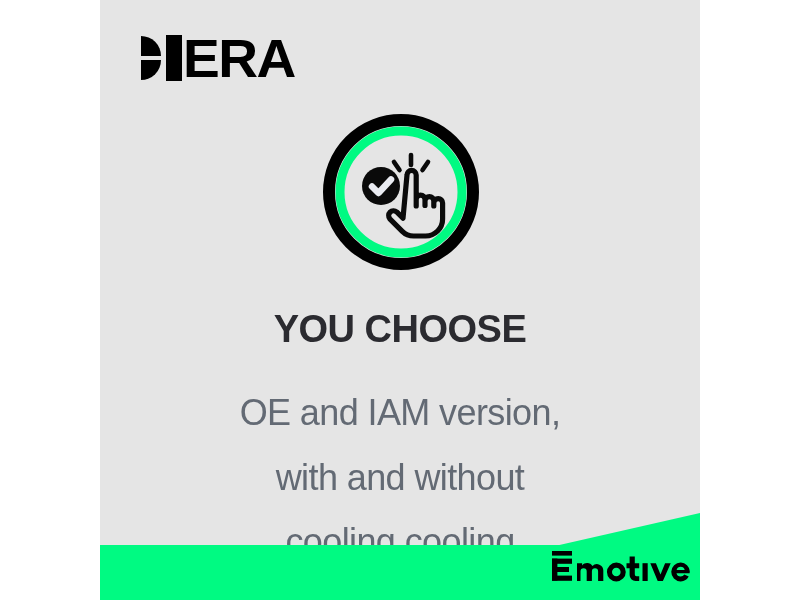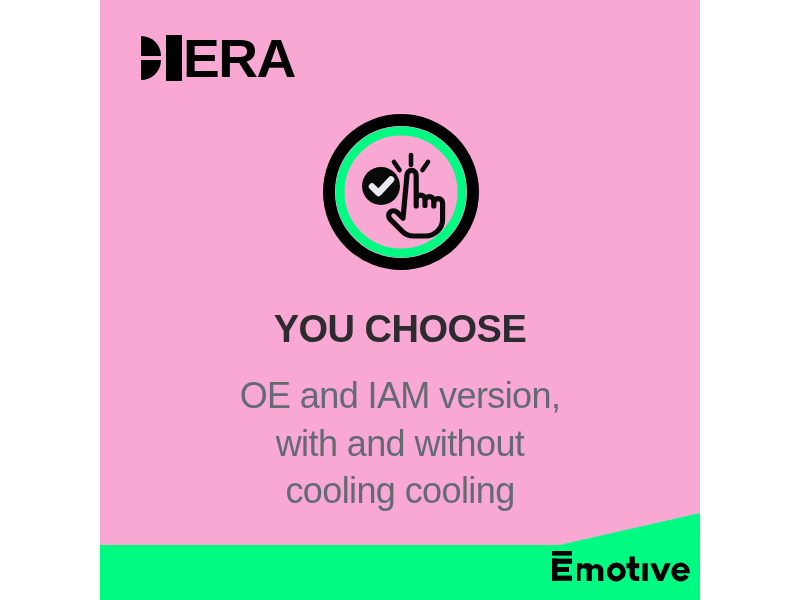--- a/index.html
+++ b/index.html
@@ -19,21 +19,21 @@
     background: #ffffff;
   }
 
   
   .card {
     position: absolute;
     left: 100px;
     top: 0px;
     width: 600px;
     height: 600px;
-    background: #f9a8d4;
+    background: #e5e5e5;
     overflow: hidden;
   }
 
   
   .brand-logo {
     position: absolute;
     left: 38px;
     top: 32px;
     height: 52px;
     display: flex;
@@ -88,21 +88,21 @@
     top: 372px;
     width: 600px;
     text-align: center;
     font-family: "Liberation Sans", sans-serif;
     font-weight: 400;
     font-size: 36px;
     line-height: 1.32;
     letter-spacing: -0.6px;
     color: #636a74;
   }
-  .subhead .line { display: block; }
+  .subhead .line { display: block; margin-top: 17px; }
 
   
   .footer-band {
     position: absolute;
     left: 0;
     top: 545px;
     width: 600px;
     height: 55px;
     background: #00fa82;
   }

